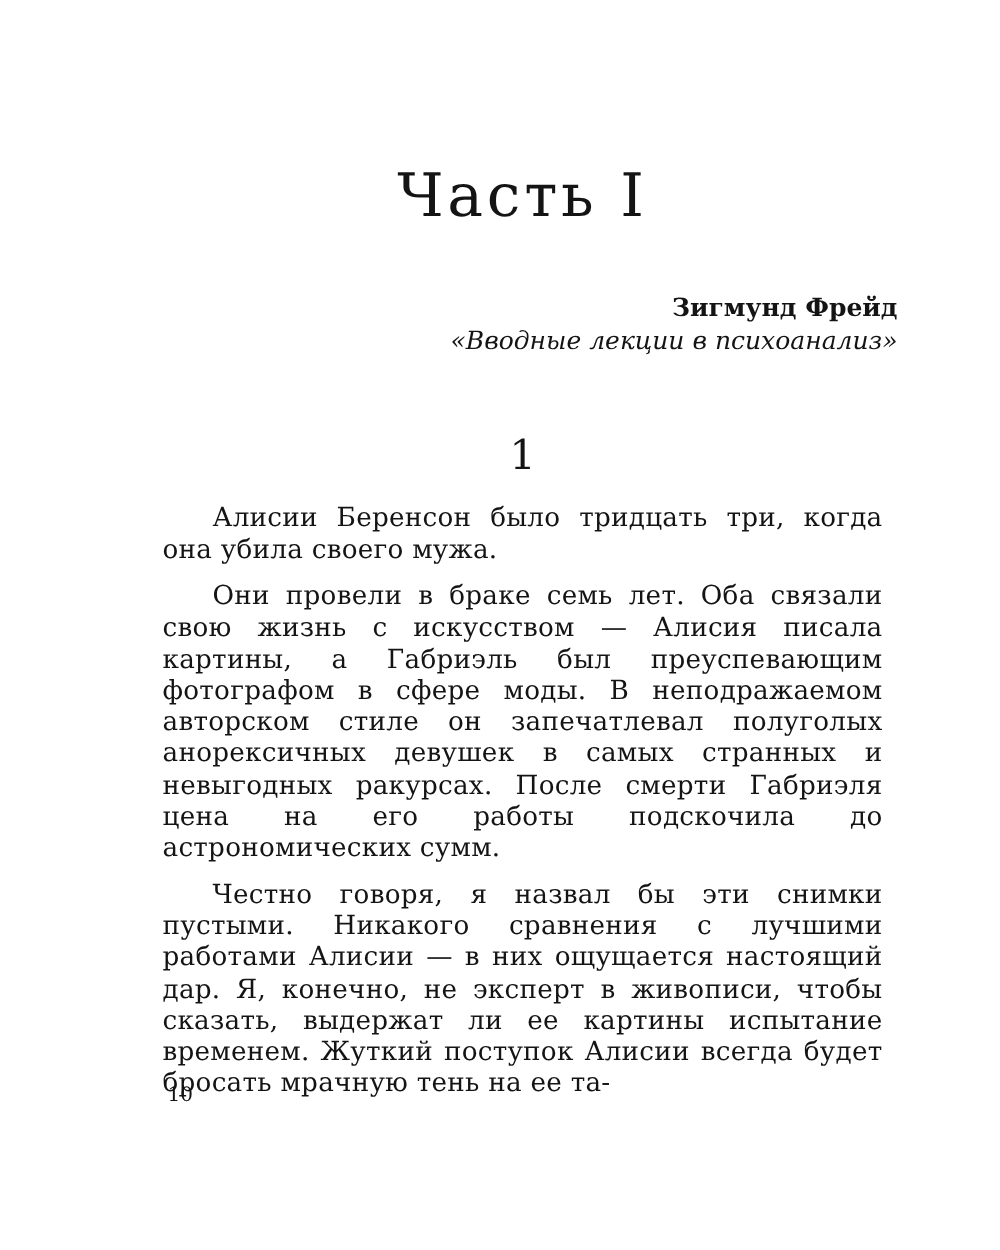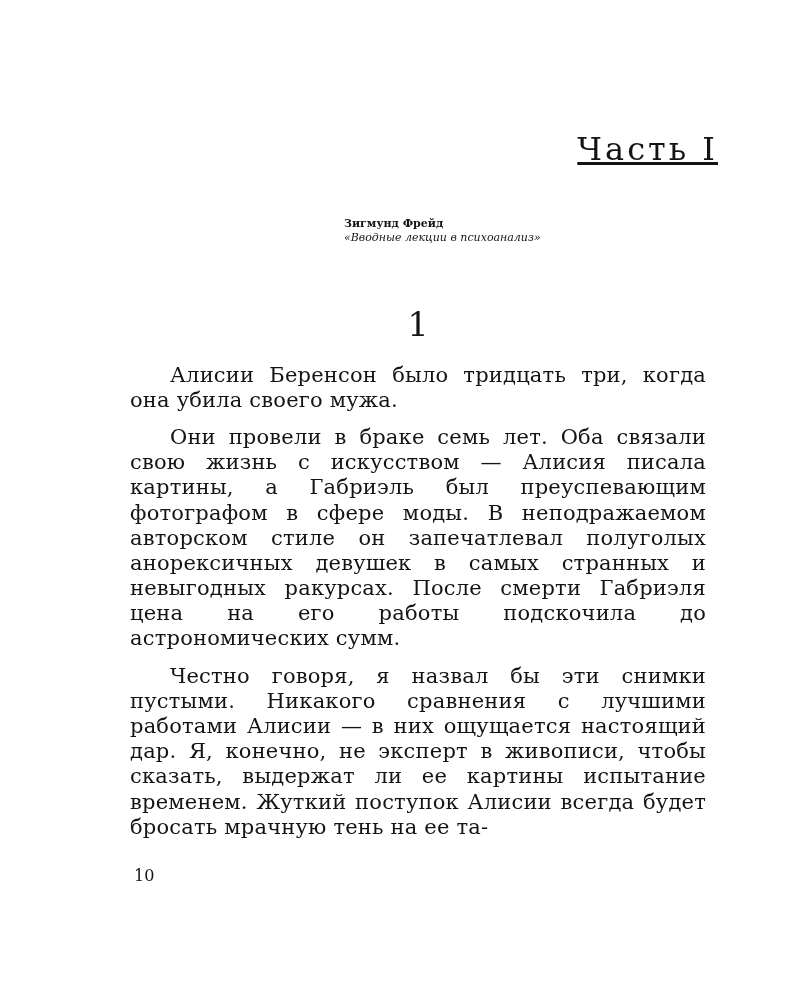--- a/index.html
+++ b/index.html
@@ -18,44 +18,43 @@
     box-sizing: border-box;
   }
   .content {
     position: absolute;
     left: 118px;
     top: 0;
     width: 600px;
   }
   .part-title {
     margin-top: 133px;
-    text-align: right;
-    font-size: 32px;
+    text-align: center;
+    font-size: 48px;
     font-weight: 400;
     letter-spacing: 3px;
     line-height: 1;
-    text-decoration: underline;
   }
   .epigraph-block {
     width: 374px;
     margin-left: auto;
     margin-top: 52px;
   }
   .epigraph-text {
     font-size: 17.5px;
     line-height: 1.27;
     text-align: justify;
     letter-spacing: 0.4px;
     word-spacing: 1px;
     hyphens: auto;
   }
   .epigraph-attrib {
     margin-top: 4px;
-    text-align: left;
-    font-size: 11px;
+    text-align: right;
+    font-size: 20px;
     line-height: 1.3;
   }
   .epigraph-author {
     display: block;
     font-weight: bold;
   }
   .epigraph-source {
     display: block;
     font-style: italic;
   }

